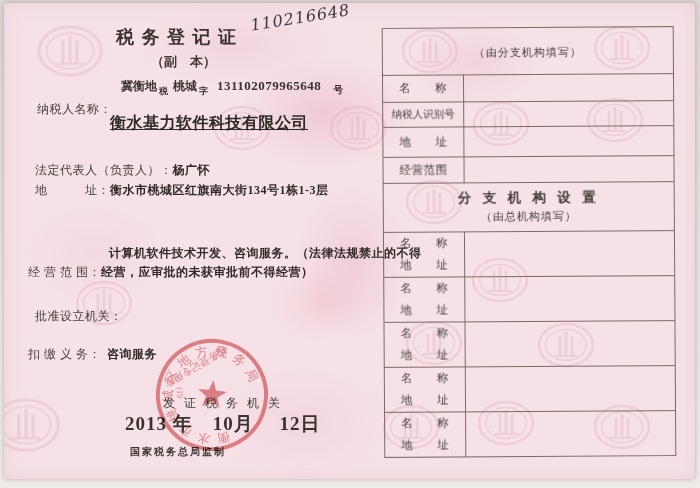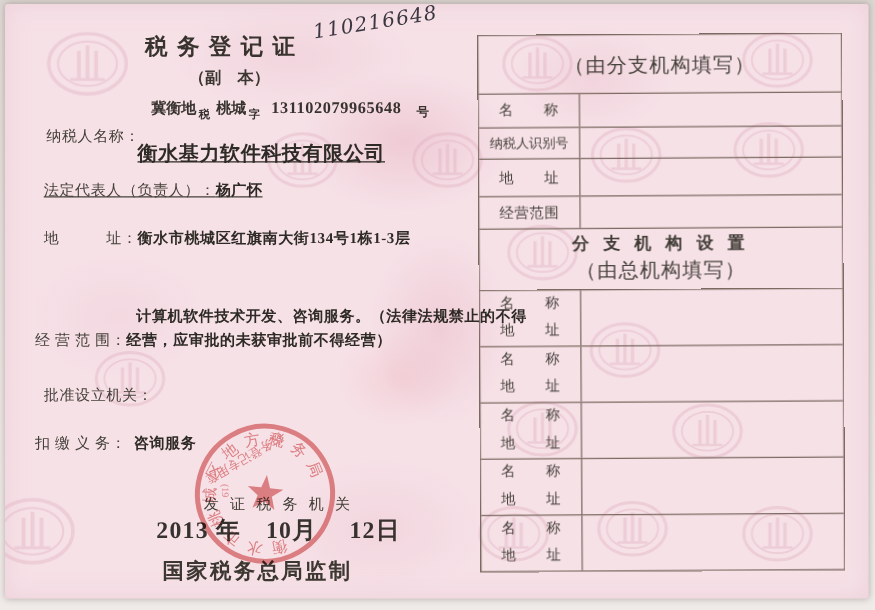--- a/index.html
+++ b/index.html
@@ -25,28 +25,28 @@
         color:#3b3640;transform:rotate(-9deg);letter-spacing:1px;font-family:"DejaVu Serif",serif;}
   .title{position:absolute;left:112px;top:22px;font-size:18px;font-weight:700;color:#38332e;letter-spacing:1.5px;}
   .subtitle{position:absolute;left:147px;top:50px;font-size:13px;font-weight:700;color:#3c3731;}
   .regline{position:absolute;left:117px;top:75px;font-size:12px;color:#38332f;font-weight:600;white-space:nowrap;text-align:right;}
   .regline .sub{font-size:9px;display:inline-block;transform:translateY(4px);margin:0 5px 0 2px;}
   .regline .num{font-size:13px;letter-spacing:.5px;margin-left:4px;}
   .regline .suf{font-size:10px;display:inline-block;transform:translateY(3px);margin-left:12px;}
   .authority{position:absolute;left:103px;top:368px;font-size:14px;font-weight:700;color:#33302b;letter-spacing:1px;}
   .caption{position:absolute;left:159px;top:392px;font-size:12px;color:#413c36;letter-spacing:3px;font-family:Liberation Serif, serif;}
   .dateline{position:absolute;left:121px;top:408px;font-size:19px;color:#37322d;font-weight:700;letter-spacing:1px;}
-  .footer{position:absolute;left:126px;top:442px;font-size:17px;color:#3c3731;letter-spacing:2px;font-weight:600;}
+  .footer{position:absolute;left:126px;top:442px;font-size:10px;color:#3c3731;letter-spacing:2px;font-weight:600;}
   
   .tbl{position:absolute;left:379px;top:24px;width:290px;height:428px;
        border:1.6px solid #7c6a62;transform:rotate(-0.35deg);
        display:flex;flex-direction:column;color:#45403a;}
   .t-head{display:flex;flex-direction:column;align-items:center;justify-content:center;}
   .t-title{font-size:13.5px;font-weight:700;letter-spacing:4px;color:#3f3a34;}
-  .t-sub{font-size:16px;margin-top:2px;letter-spacing:1px;}
+  .t-sub{font-size:11px;margin-top:2px;letter-spacing:1px;}
   .t-row{display:flex;border-top:1px solid #7c6a62;}
   .t-label{width:80px;border-right:1px solid #7c6a62;display:flex;flex-direction:column;
            justify-content:center;align-items:center;font-size:11.5px;letter-spacing:.5px;}
   .t-label div{line-height:1.9;}
   .t-value{flex:1;}
   .tin{font-size:10.5px;letter-spacing:0;}
   
   .seal{position:absolute;left:142px;top:326px;mix-blend-mode:multiply;opacity:.88;}
 </style>
 </head>
@@ -149,21 +149,21 @@
     <div class="title">税 务 登 记 证</div>
     <div class="subtitle">（副　本）</div>
 
     <div class="regline">
       <span>冀衡地</span><span class="sub">税</span><span>桃城</span><span class="sub">字</span><span class="num">131102079965648</span><span class="suf">号</span>
     </div>
 
     <div class="ln" style="left:33px;top:98px;">纳税人名称：</div>
     <div class="ln val" style="left:106px;top:110px;font-size:16px;text-decoration:underline;">衡水基力软件科技有限公司</div>
 
-    <div class="ln" style="left:31px;top:141px;text-decoration:underline;"><span>法定代表人（负责人）：</span><span class="val">杨广怀</span></div>
+    <div class="ln" style="left:31px;top:159px;"><span>法定代表人（负责人）：</span><span class="val">杨广怀</span></div>
 
     <div class="ln" style="left:31px;top:179px;"><span>地　　　址：</span><span class="val">衡水市桃城区红旗南大街134号1栋1-3层</span></div>
 
 
     <div class="ln val" style="left:105px;top:242px;text-align:right;">计算机软件技术开发、咨询服务。（法律法规禁止的不得</div>
     <div class="ln" style="left:24px;top:261px;"><span>经 营 范 围：</span><span class="val">经营，应审批的未获审批前不得经营）</span></div>
 
     <div class="ln" style="left:31px;top:305px;">批准设立机关：</div>
 
     <div class="ln" style="left:24px;top:343px;"><span>扣 缴 义 务：</span><span class="val" style="margin-left:6px;">咨询服务</span></div>

